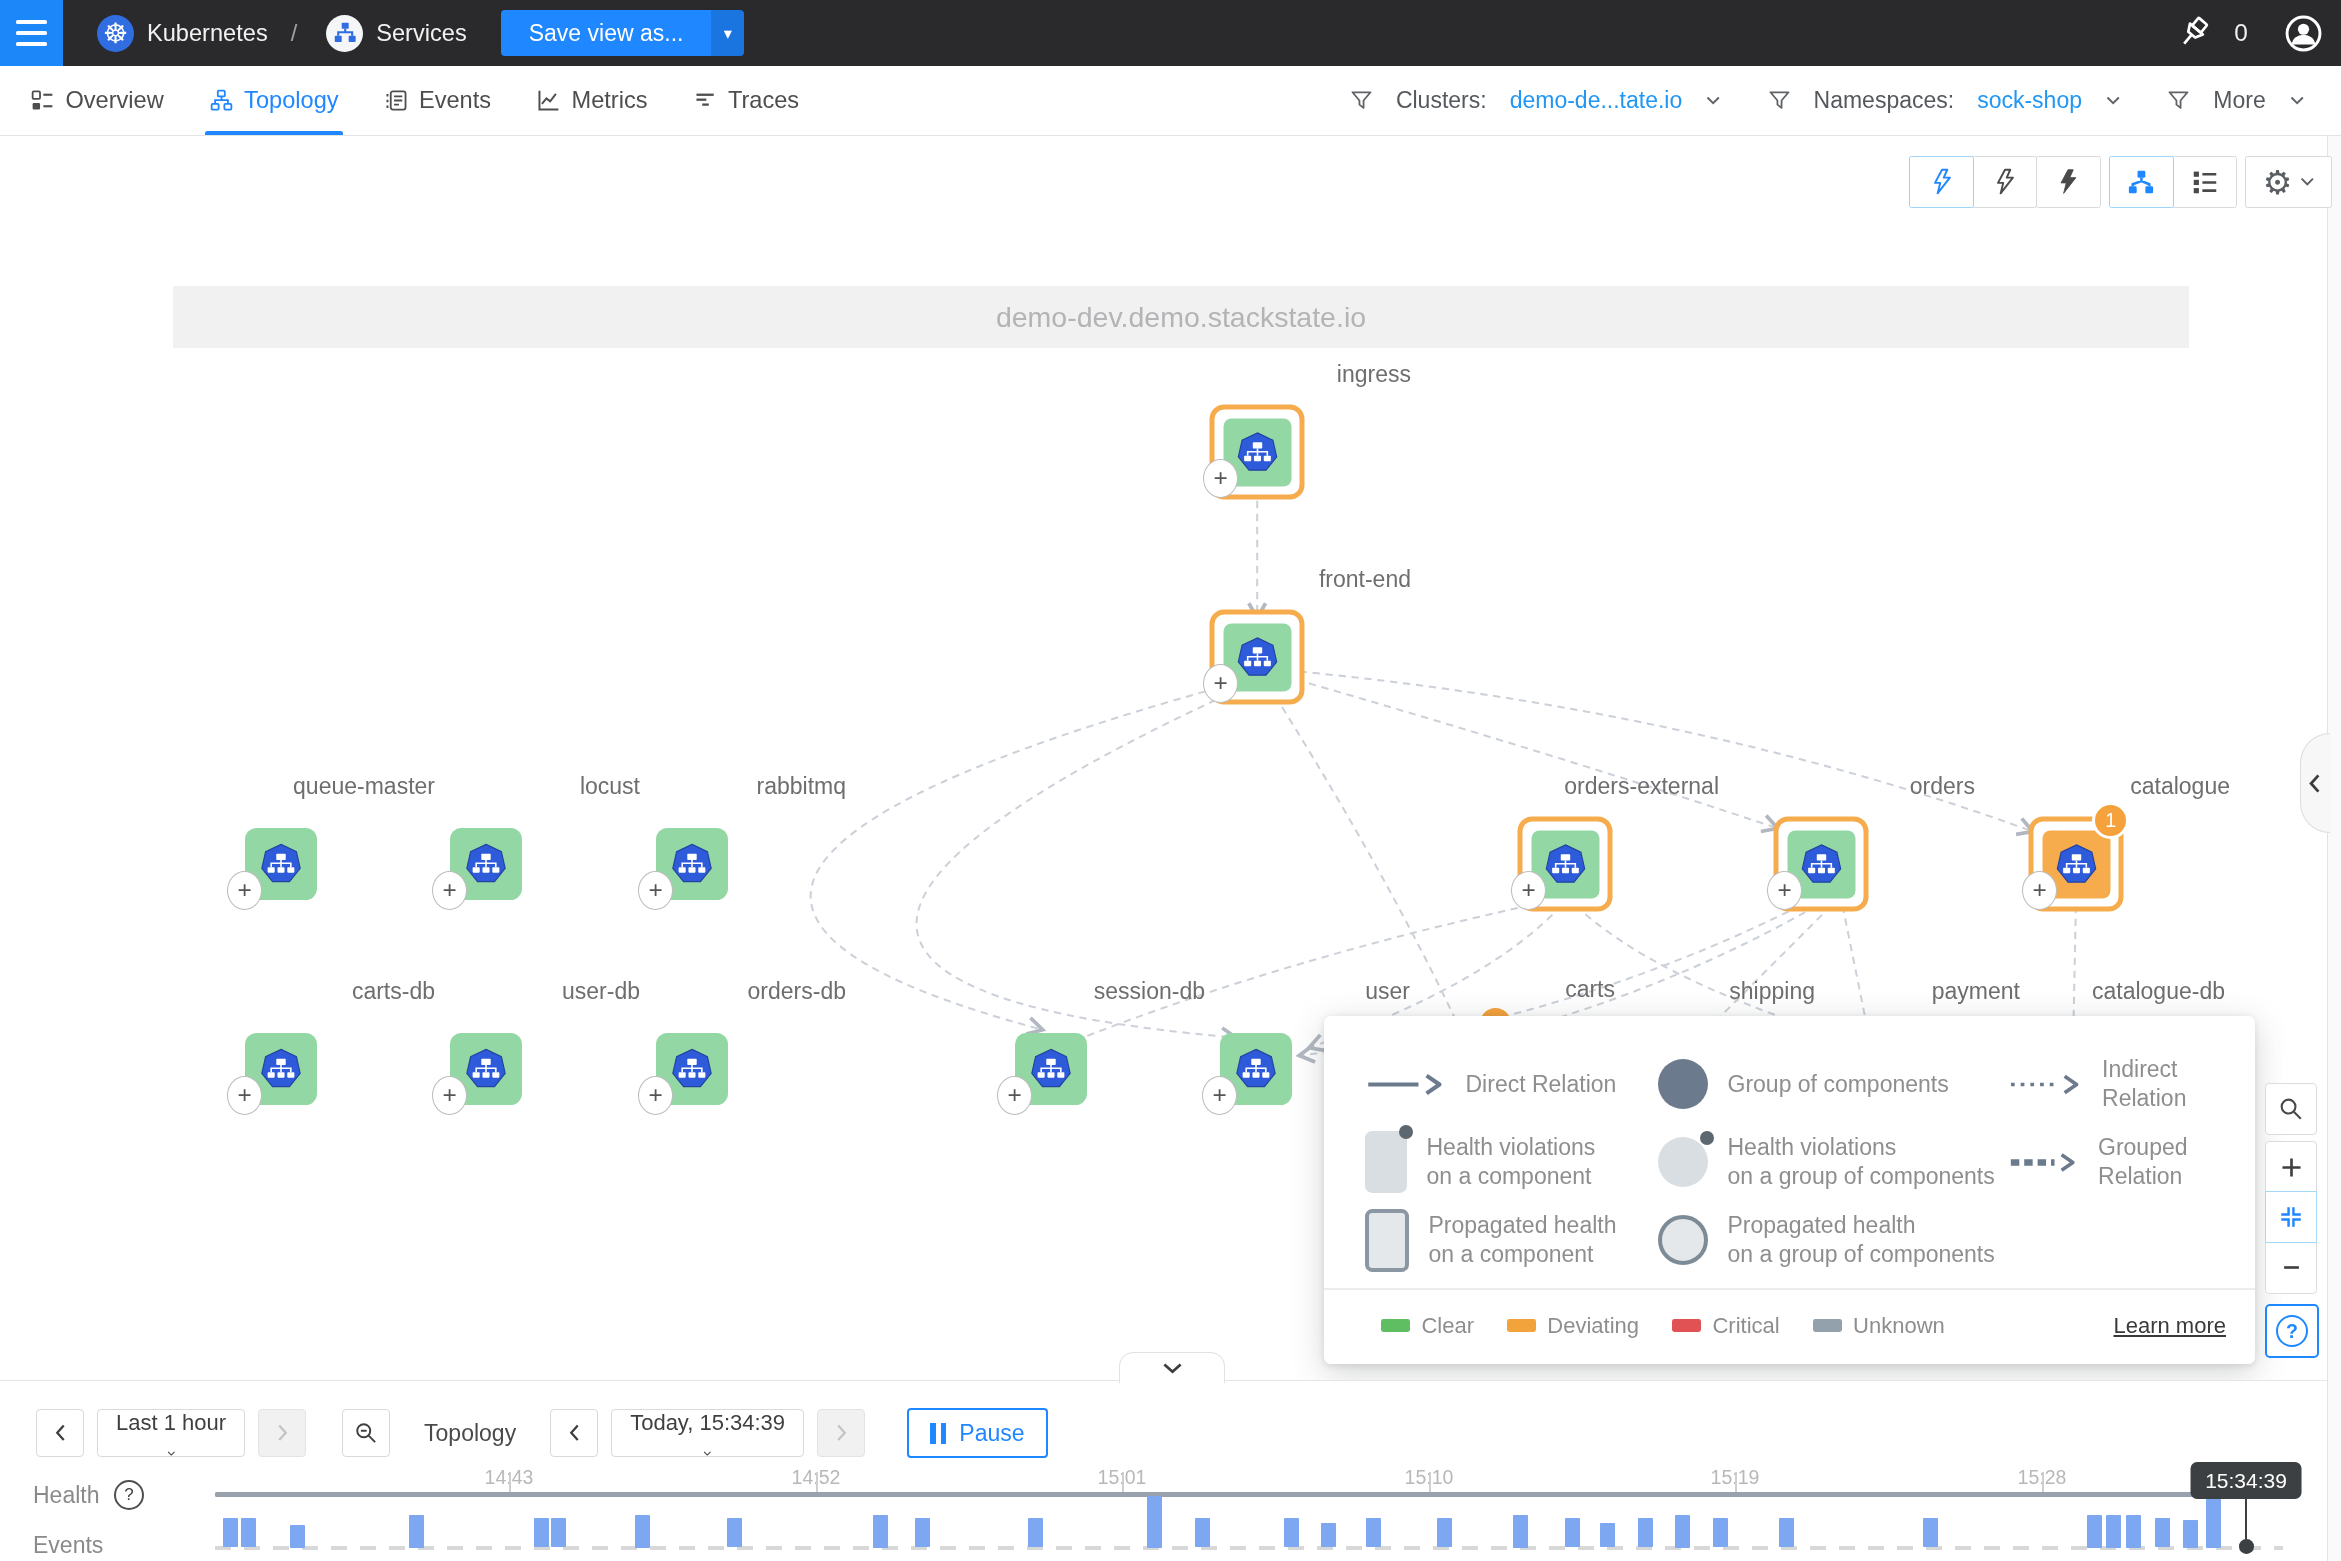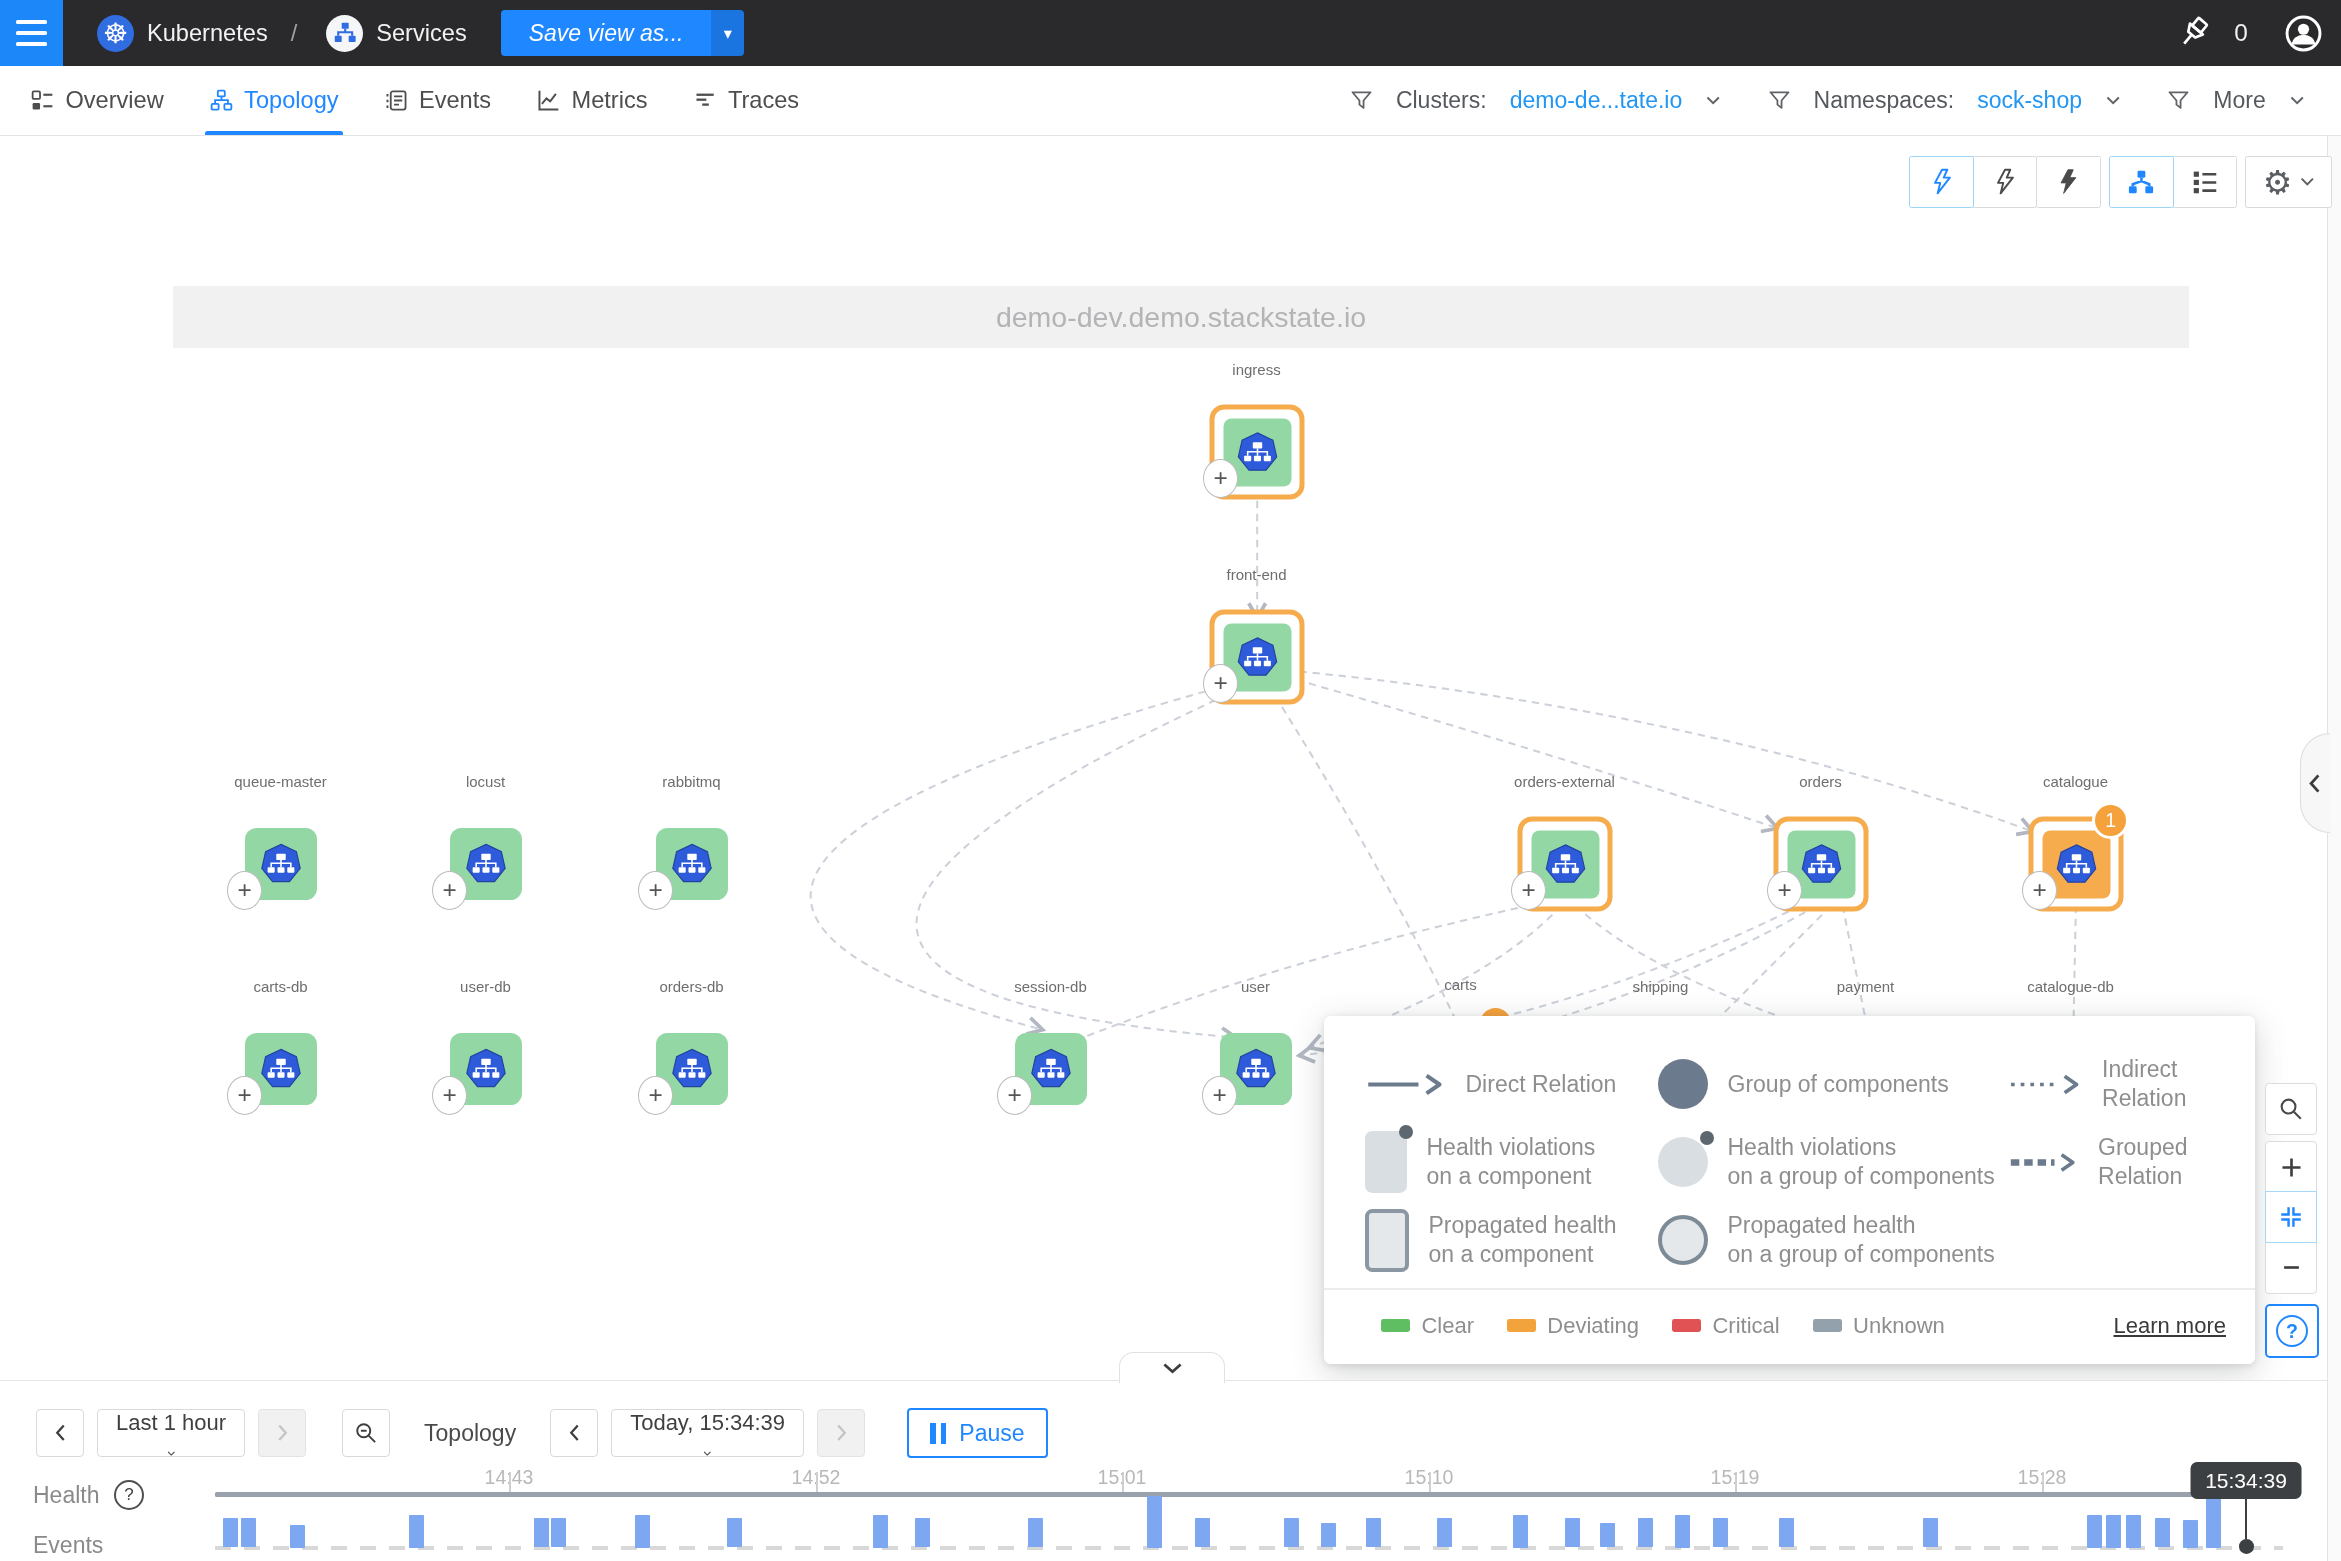--- a/index.html
+++ b/index.html
@@ -14,21 +14,21 @@
   .hamburger span{display:block;width:31px;height:4.1px;background:#fff;border-radius:1.6px;}
   .crumb{display:flex;align-items:center;color:#f2f2f2;font-size:23.6px;}
   .k8s-badge{width:37px;height:37px;border-radius:50%;background:#2f6de0;color:#fff;
              display:flex;align-items:center;justify-content:center;font-size:28px;margin-left:34px;}
   .svc-badge{width:37px;height:37px;border-radius:50%;background:#f4f6f8;
              display:flex;align-items:center;justify-content:center;margin-left:29px;}
   .crumb-label{margin-left:13px;}
   .crumb-sep{margin-left:23px;color:#9aa0a6;}
   .save-btn{margin-left:34px;height:46px;display:flex;border-radius:4.1px;overflow:hidden;cursor:pointer;}
   .save-main{background:#1f87ff;color:#fff;font-size:23px;display:flex;align-items:center;
-             padding:0 28px;font-style:italic;}
+             padding:0 28px;}
   .save-caret{background:#1a75e0;color:#fff;width:33px;display:flex;align-items:center;
               justify-content:center;font-size:16.3px;}
   .topbar-right{margin-left:auto;display:flex;align-items:center;gap:21px;padding-right:19.5px;}
   .pin-count{color:#f0f0f0;font-size:24.4px;}
 
   
   .tabbar{position:absolute;left:0;top:66px;width:2342px;height:69px;background:#fff;
           border-bottom:1.6px solid #e3e3e3;display:flex;align-items:center;z-index:20;}
   .tabs{display:flex;align-items:center;height:100%;padding-left:31px;gap:46px;}
   .tab{display:flex;align-items:center;gap:11.4px;height:100%;font-size:23.6px;color:#4e4e4e;
@@ -65,22 +65,22 @@
   .core{width:68px;height:68px;border-radius:8.1px;background:#93d8a4;display:flex;
         align-items:center;justify-content:center;}
   .s-clear .core{background:transparent;}
   .s-deviating-filled .core{background:#f6ac4d;}
   .plus-badge{position:absolute;left:-54px;top:6.5px;width:33px;height:37px;background:#fff;
         border:1.6px solid #bcbcbc;border-radius:50%;display:flex;align-items:center;
         justify-content:center;font-size:24.4px;color:#555;cursor:pointer;z-index:3;}
   .count-badge{position:absolute;left:16.3px;top:-62px;width:31px;height:31px;background:#f5a23c;
         border:3.3px solid #fff;border-radius:50%;color:#fff;font-size:19.5px;display:flex;
         align-items:center;justify-content:center;z-index:3;}
-  .nlabel{position:absolute;top:-91px;left:-155px;width:309px;text-align:center;
-        font-size:15px;color:#6e6e6e;}
+  .nlabel{position:absolute;top:-91px;left:-155px;width:309px;text-align:right;
+        font-size:23px;color:#6e6e6e;}
 
   
   .legend{position:absolute;left:1324px;top:881px;width:931px;height:348px;background:#fff;
           border-radius:6.5px;box-shadow:0 8.1px 33px rgba(60,64,67,.22),0 1.6px 6.5px rgba(60,64,67,.12);
           z-index:8;}
   .legend-grid{display:grid;grid-template-columns:293px 350px 1fr;padding:29px 0 0 41px;}
   .lrow{height:78px;display:flex;align-items:center;gap:19.5px;}
   .llabel{font-size:23px;color:#8e8e8e;line-height:29px;}
   .lswatch-rect{width:42px;height:62px;border-radius:7.3px;position:relative;flex:0 0 auto;}
   .lswatch-circ{width:50px;height:50px;border-radius:50%;position:relative;flex:0 0 auto;}

